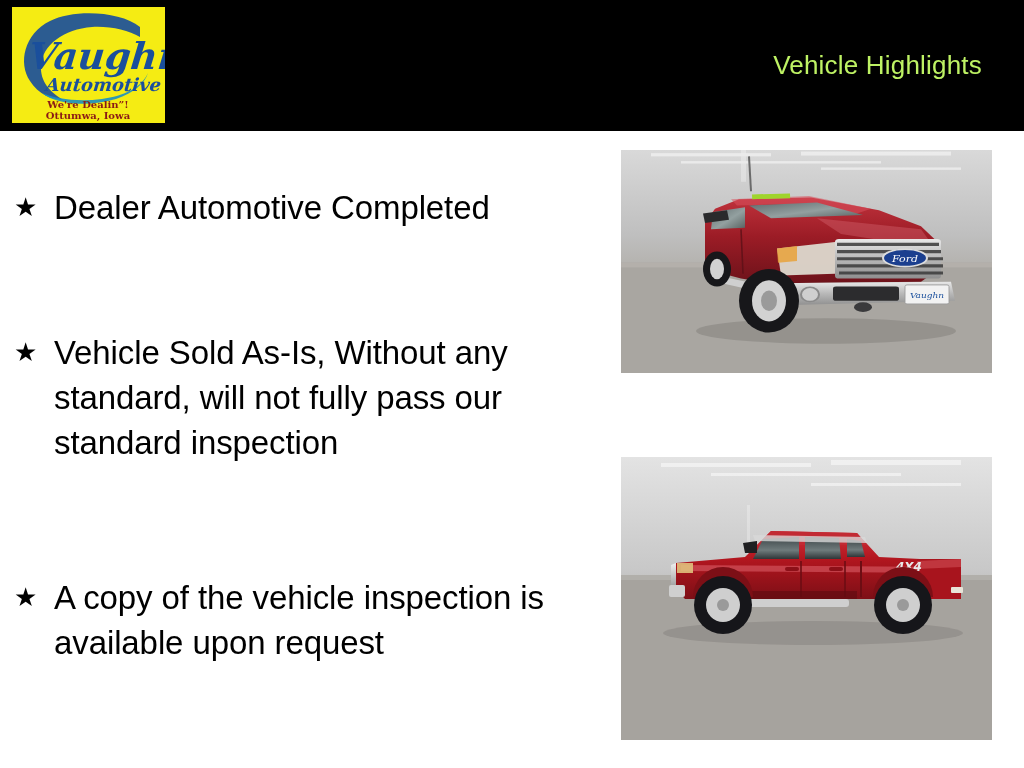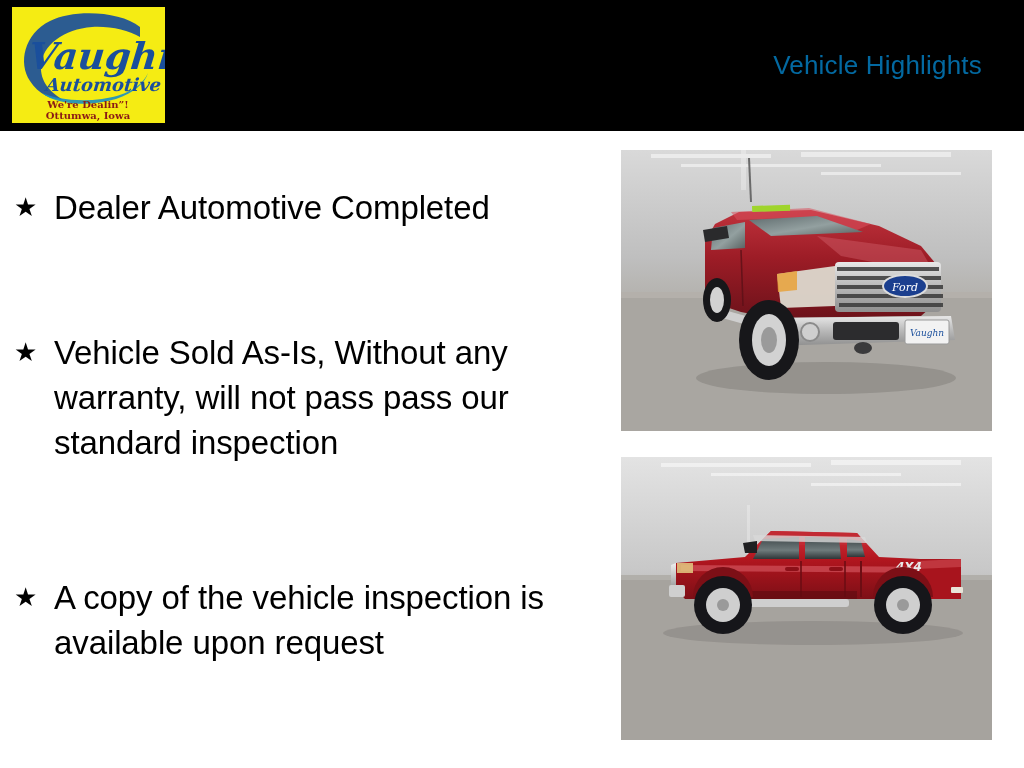--- a/index.html
+++ b/index.html
@@ -35,21 +35,21 @@
   }
   .logo-svg {
     display: block;
     width: 153px;
     height: 116px;
   }
   .header-title {
     position: absolute;
     right: 42px;
     top: 50px;
-    color: #0369a1;
+    color: #bef264;
     font-size: 26px;
     font-weight: 400;
     letter-spacing: 0.2px;
     white-space: nowrap;
     font-family: "Liberation Sans", sans-serif;
   }
 
   
   .bullets {
     position: absolute;
@@ -89,21 +89,21 @@
   }
 
   
   .photo {
     position: absolute;
     left: 621px;
     width: 371px;
     overflow: hidden;
     background: #b9b9b9;
   }
-  .photo-1 { top: 150px; height: 281px; }
+  .photo-1 { top: 150px; height: 223px; }
   .photo-2 { top: 457px; height: 283px; }
   .photo svg { display: block; width: 100%; height: 100%; }
 </style>
 </head>
 <body>
 
 <div class="header-bar">
 
   <div class="logo-panel">
     <svg class="logo-svg" viewBox="0 0 153 116">
@@ -128,21 +128,21 @@
 
 <div class="bullets">
 
   <div class="bullet-row b0">
     <span class="bullet-star">★</span>
     <span class="bullet-text">Dealer Automotive Completed</span>
   </div>
 
   <div class="bullet-row b1">
     <span class="bullet-star">★</span>
-    <span class="bullet-text">Vehicle Sold As-Is, Without any warranty, will not pass pass our standard inspection</span>
+    <span class="bullet-text">Vehicle Sold As-Is, Without any standard, will not fully pass our standard inspection</span>
   </div>
 
   <div class="bullet-row b2">
     <span class="bullet-star">★</span>
     <span class="bullet-text">A copy of the vehicle inspection is available upon request</span>
   </div>
 </div>
 
 <div class="photo photo-1">
   <svg viewBox="0 0 371 281" preserveAspectRatio="none">

